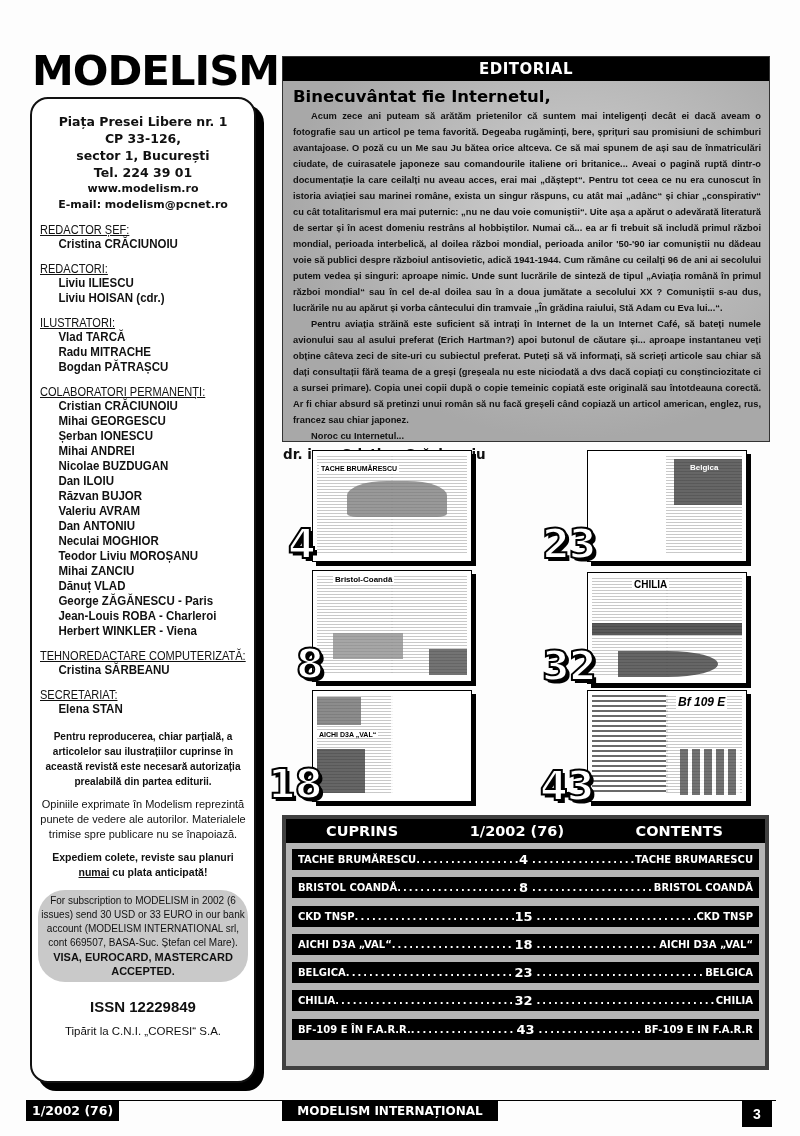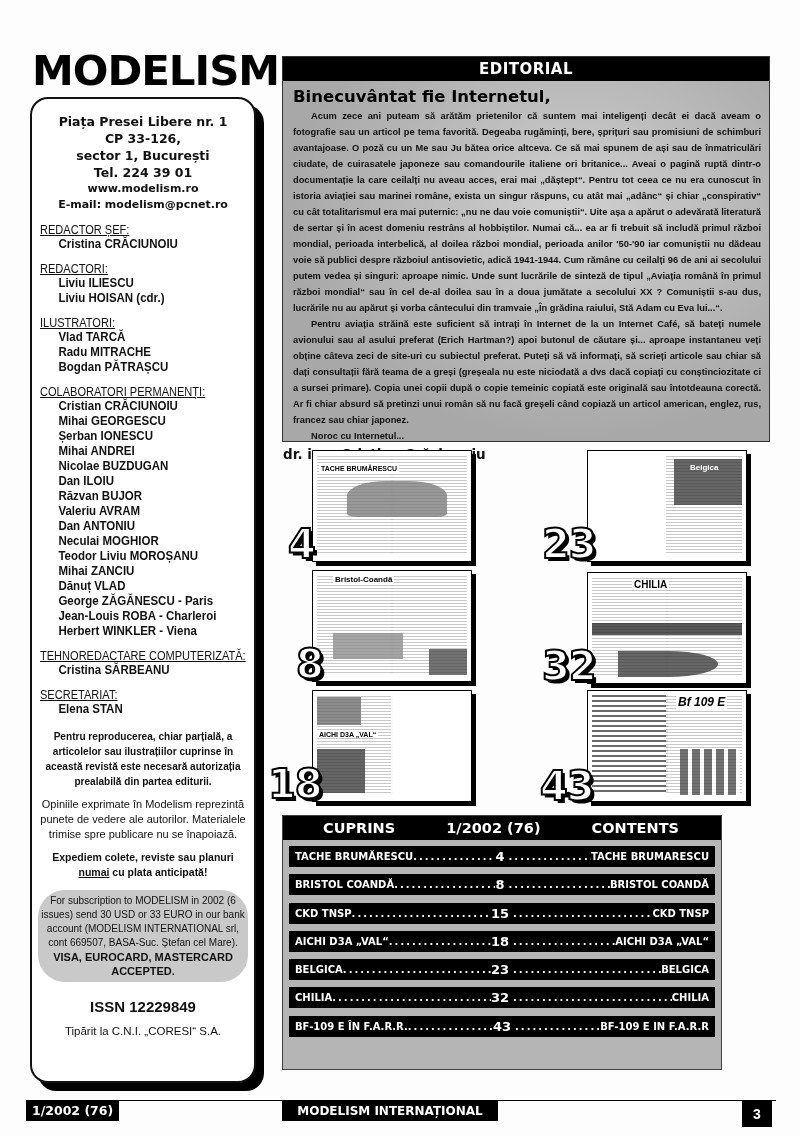--- a/index.html
+++ b/index.html
@@ -58,22 +58,22 @@
   .thumb .page.right { right: 4px; }
   .thumb .img { position: absolute; background: #555; opacity: 0.75; }
   .thumb .ttl { position: absolute; font-weight: bold; font-size: 11px; color: #000; background: #fff; padding: 0 2px; }
   .pagenum {
     position: absolute; font-family: "DejaVu Sans", sans-serif; font-weight: bold; font-size: 40px;
     color: #fff; -webkit-text-stroke: 2px #000; text-shadow: 3px 3px 0 #000; letter-spacing: -1px; line-height: 1;
   }
 
   
   .contents {
-    position: absolute; left: 282px; top: 815px; width: 440px; height: 255px;
-    border: 1px solid #404040; background: #b5b5b5;
+    position: absolute; left: 282px; top: 815px; width: 487px; height: 255px;
+    border: 4px solid #404040; background: #b5b5b5;
   }
   .contents-header {
     height: 24px; background: #000; color: #fff; display: flex; justify-content: space-between;
     padding: 0 42px 0 40px; font-family: "DejaVu Sans", sans-serif; font-weight: bold; font-size: 14.5px; line-height: 24px;
   }
   .toc-list { padding: 6px 6px 0 6px; }
   .toc-row {
     height: 21px; background: #000; color: #fff; margin-bottom: 7.3px;
     display: flex; align-items: center; padding: 0 6px; font-family: "DejaVu Sans", sans-serif; font-weight: bold; font-size: 10px;
     white-space: nowrap; overflow: hidden;

